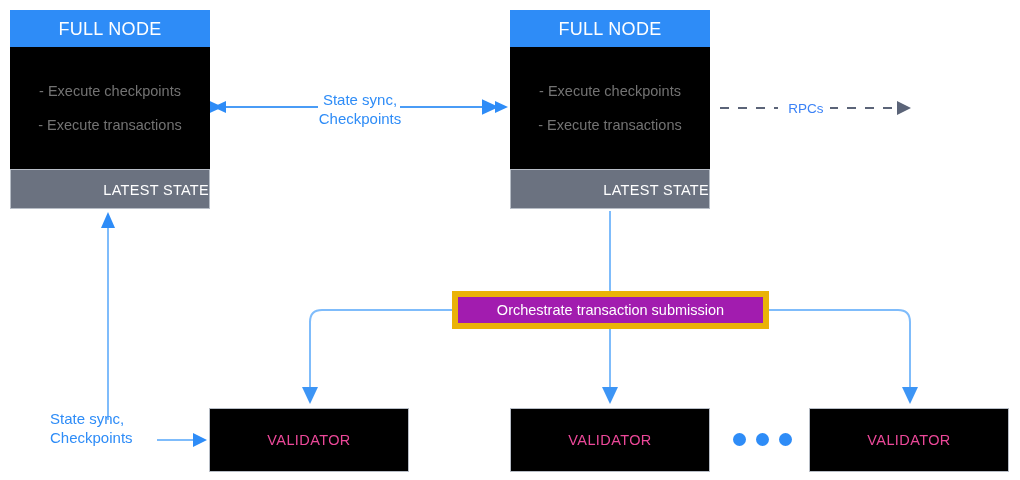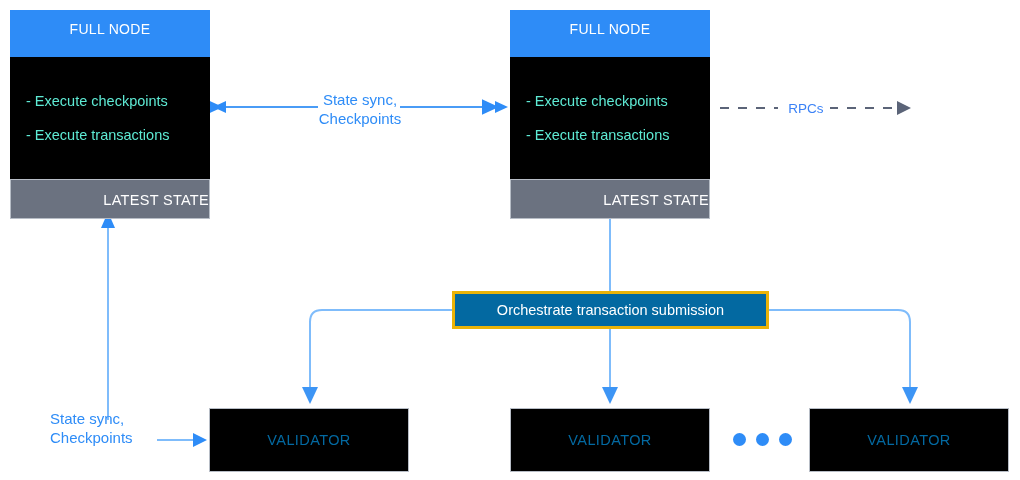--- a/index.html
+++ b/index.html
@@ -25,61 +25,62 @@
     pointer-events: none;
   }
 
   
   .fullnode {
     position: absolute;
     width: 200px;
     box-sizing: border-box;
   }
   .fn-header {
-    height: 47px;
+    height: 37px;
     line-height: 39px;
     text-align: center;
     color: #ffffff;
-    font-size: 14px;
+    font-size: 18px;
     letter-spacing: 0.3px;
     box-sizing: border-box;
   }
   .fn-body {
     height: 122px;
     box-sizing: border-box;
     padding: 0 16px;
     display: flex;
     flex-direction: column;
     justify-content: center;
     gap: 18px;
   }
   .fn-body .bullet {
-    color: #5eead4;
+    color: #737373;
     font-size: 14.5px;
     white-space: nowrap;
+    text-align: center;
   }
   .fn-footer {
     height: 40px;
     line-height: 40px;
     text-align: right;
     color: #ffffff;
     font-size: 14.5px;
     letter-spacing: 0.3px;
     box-sizing: border-box;
   }
 
   
   .validator {
     position: absolute;
     width: 200px;
     height: 64px;
     display: flex;
     align-items: center;
     justify-content: center;
-    color: #0369a1;
+    color: #ec4899;
     font-size: 14.5px;
     letter-spacing: 0.4px;
     box-sizing: border-box;
   }
 
   
   .orchestrate {
     position: absolute;
     left: 452px;
     top: 291px;
@@ -203,21 +204,21 @@
   </div>
 
   <div class="edge-label" style="left:305px; top:90px; width:110px; color:#2e8cf7;">State sync,
 Checkpoints</div>
 
   <div class="edge-label rpc" style="left:782px; top:99px; width:44px; color:#3b82f6;">RPCs</div>
 
   <div class="edge-label" style="left:50px; top:409px; width:105px; color:#2e8cf7; text-align:left;">State sync,
 Checkpoints</div>
 
-  <div class="orchestrate" style="background:#0369a1; border:3px solid #eab308;">
+  <div class="orchestrate" style="background:#a21caf; border:6px solid #eab308;">
     <span>Orchestrate transaction submission</span>
   </div>
 
   <div class="validator" style="left:209px; top:408px; background:#000000; border:1px solid #b7bdc6;">
     <span>VALIDATOR</span>
   </div>
 
   <div class="validator" style="left:510px; top:408px; background:#000000; border:1px solid #b7bdc6;">
     <span>VALIDATOR</span>
   </div>

